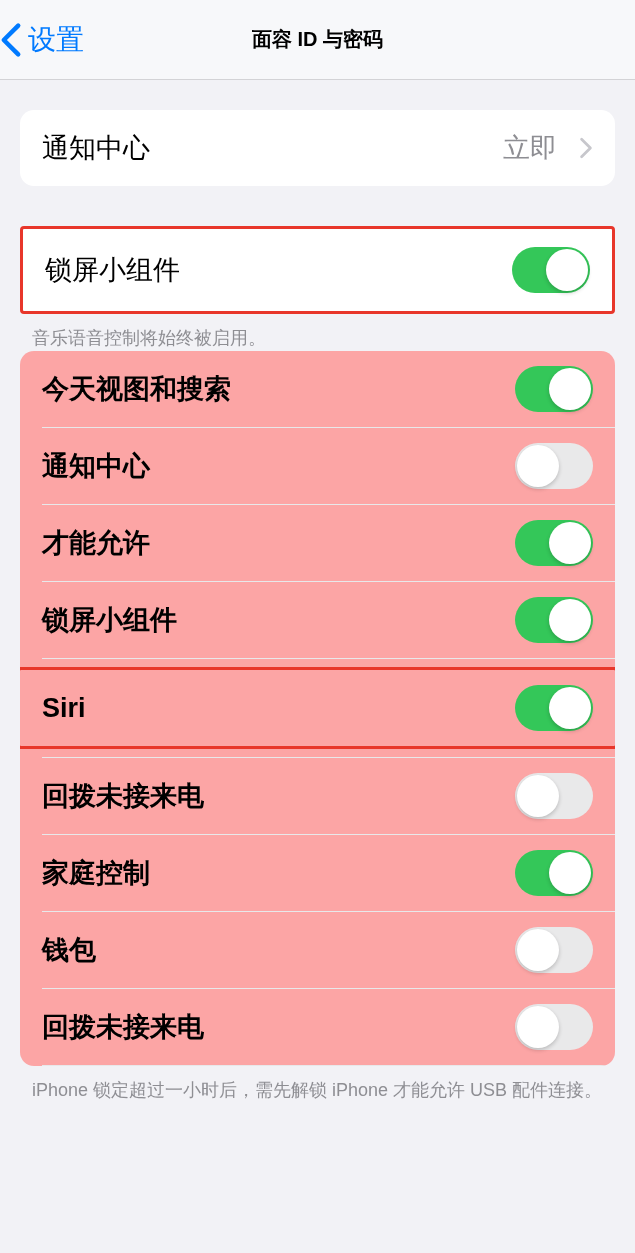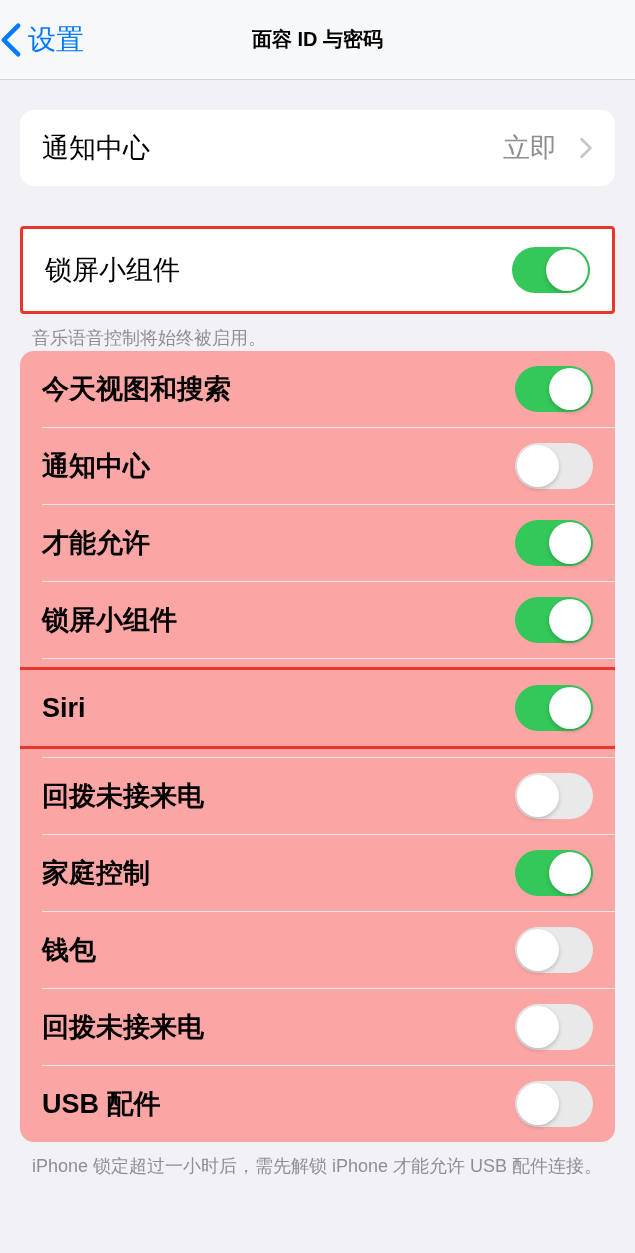--- a/index.html
+++ b/index.html
@@ -251,24 +251,18 @@
     <div class="divider"></div>
 
     <div class="lock-row">
       <div class="row-label">回拨未接来电</div>
       <div class="toggle toggle-off">
           <div class="toggle-knob"></div>
         </div>
     </div>
     <div class="divider"></div>
 
-    <div class="lock-row">
-      <div class="row-label">USB 配件</div>
-      <div class="toggle toggle-off">
-          <div class="toggle-knob"></div>
-        </div>
-    </div>
 
   </div>
 
   <div class="footer-text">iPhone 锁定超过一小时后，需先解锁 iPhone 才能允许 USB 配件连接。</div>
 
 </div>
 
 </body></html>

